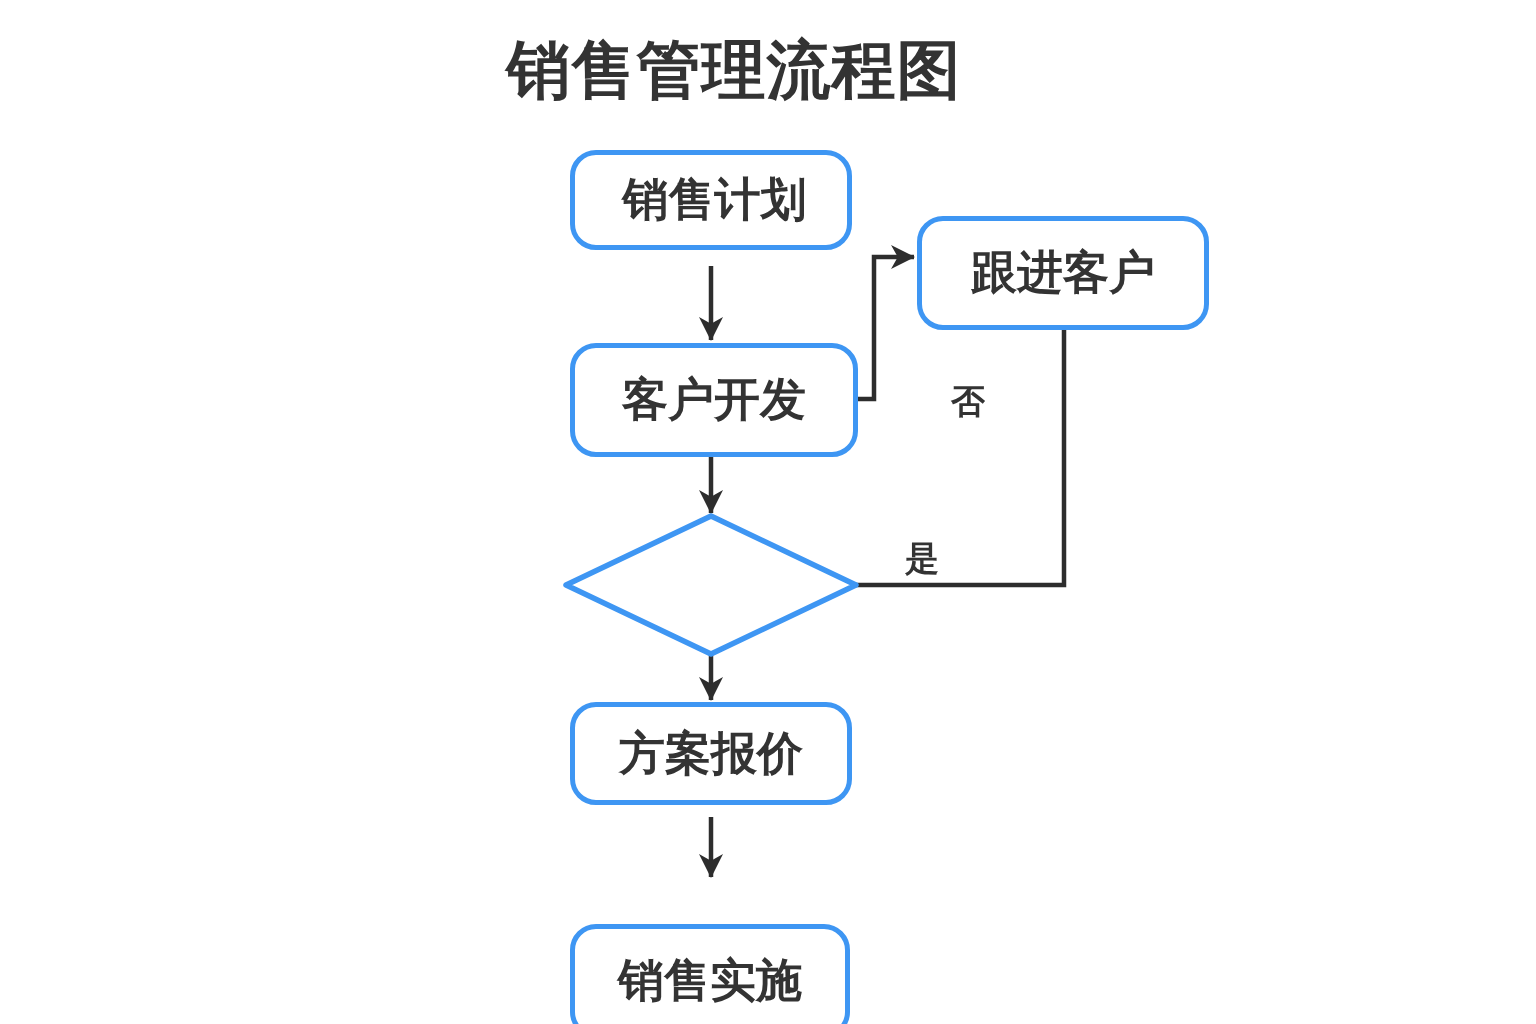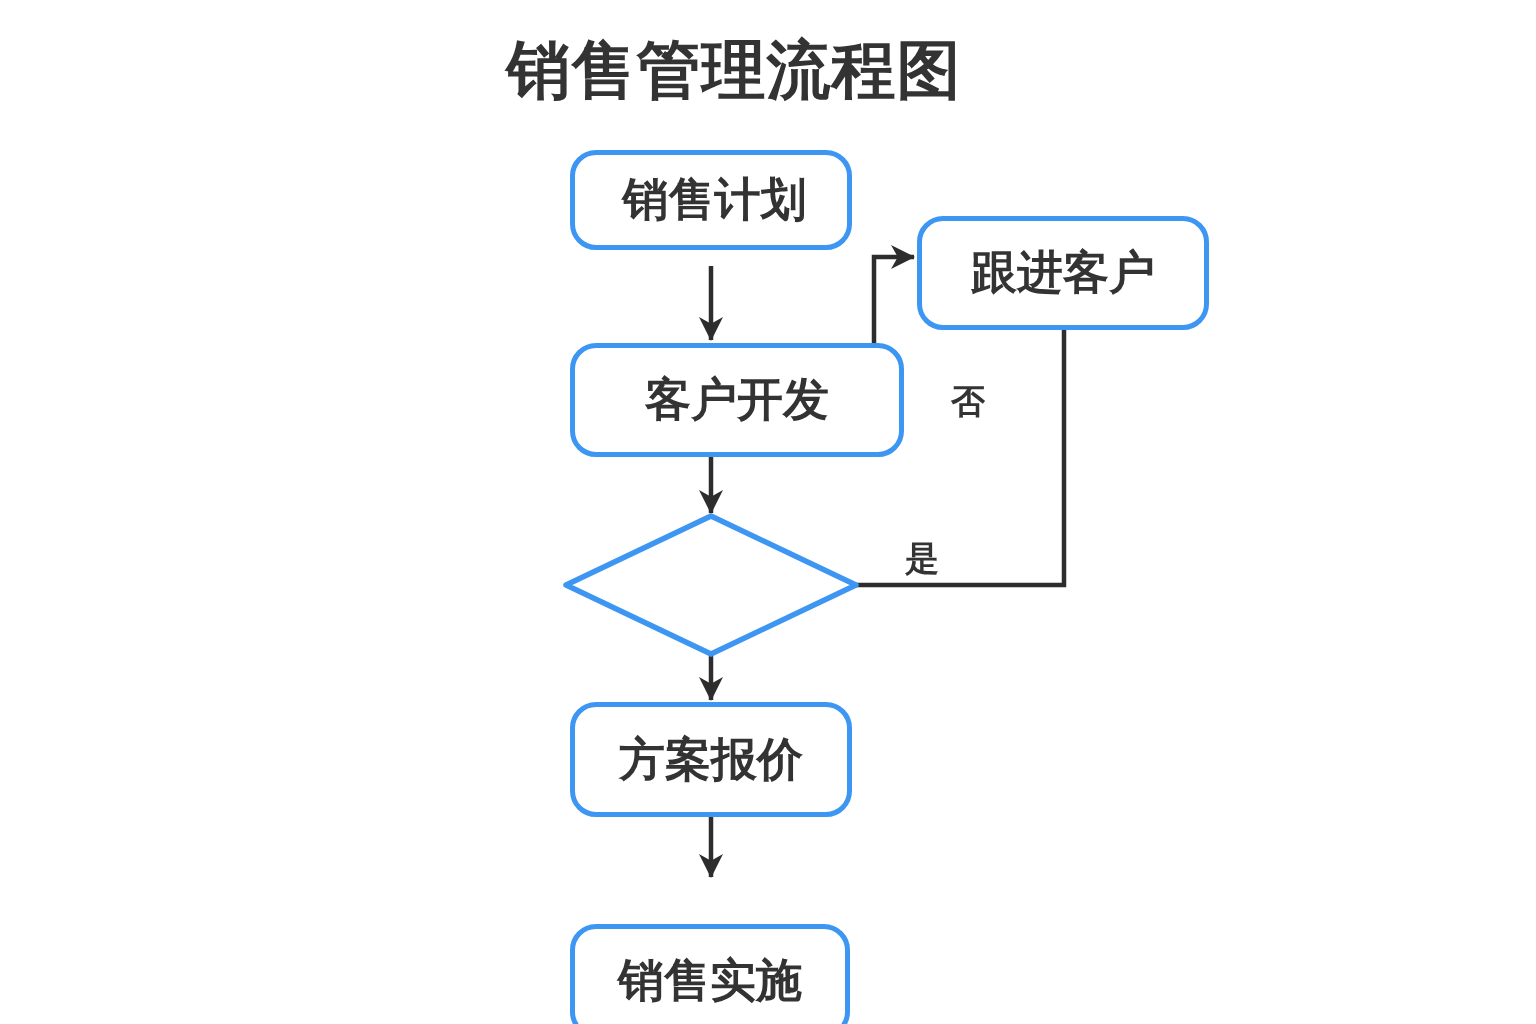--- a/index.html
+++ b/index.html
@@ -60,23 +60,23 @@
     border-radius: 26px;
     display: flex;
     align-items: center;
     justify-content: center;
     font-size: 46px;
     font-weight: 600;
     color: var(--text);
     white-space: nowrap;
   }
   .node-sales-plan            { left: 570px; top: 150px; width: 282px; height: 100px; padding-left: 7px; }
-  .node-customer-development  { left: 570px; top: 343px; width: 334px; height: 114px; }
+  .node-customer-development  { left: 570px; top: 343px; width: 288px; height: 114px; }
   .node-follow-up-customer    { left: 917px; top: 200px; width: 292px; height: 114px; margin-top: 16px; }
-  .node-proposal-quote        { left: 570px; top: 702px; width: 282px; height: 115px; }
+  .node-proposal-quote        { left: 570px; top: 702px; width: 282px; height: 103px; }
   .node-sales-implementation  { left: 570px; top: 924px; width: 280px; height: 114px; text-align: center; }
   .decision-label {
     position: absolute;
     left: 711px;
     top: 585px;
     transform: translate(-50%, -50%);
     font-size: 46px;
     font-weight: 600;
     white-space: nowrap;
     color: var(--text);

